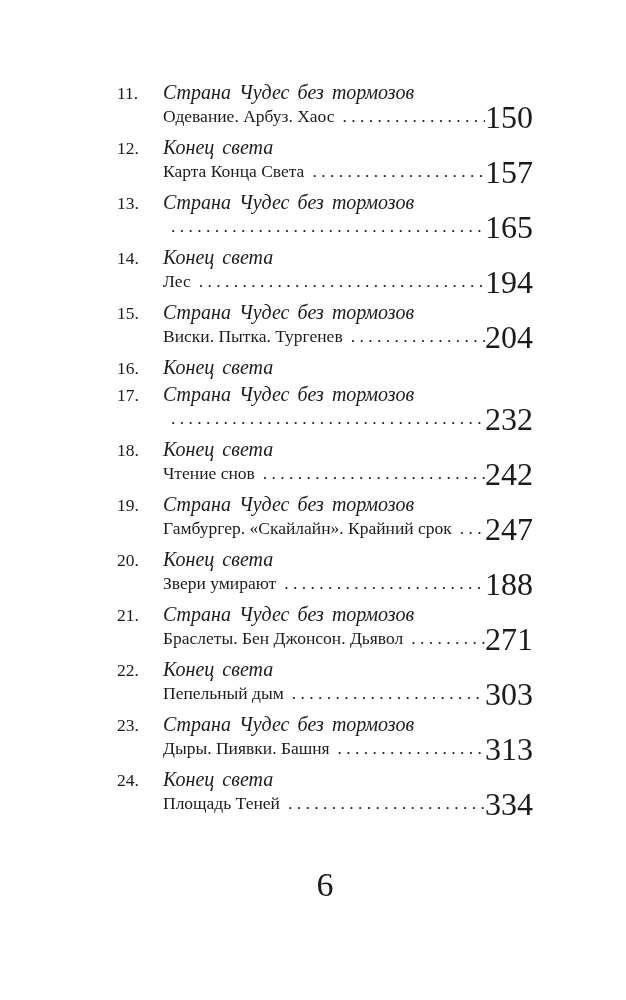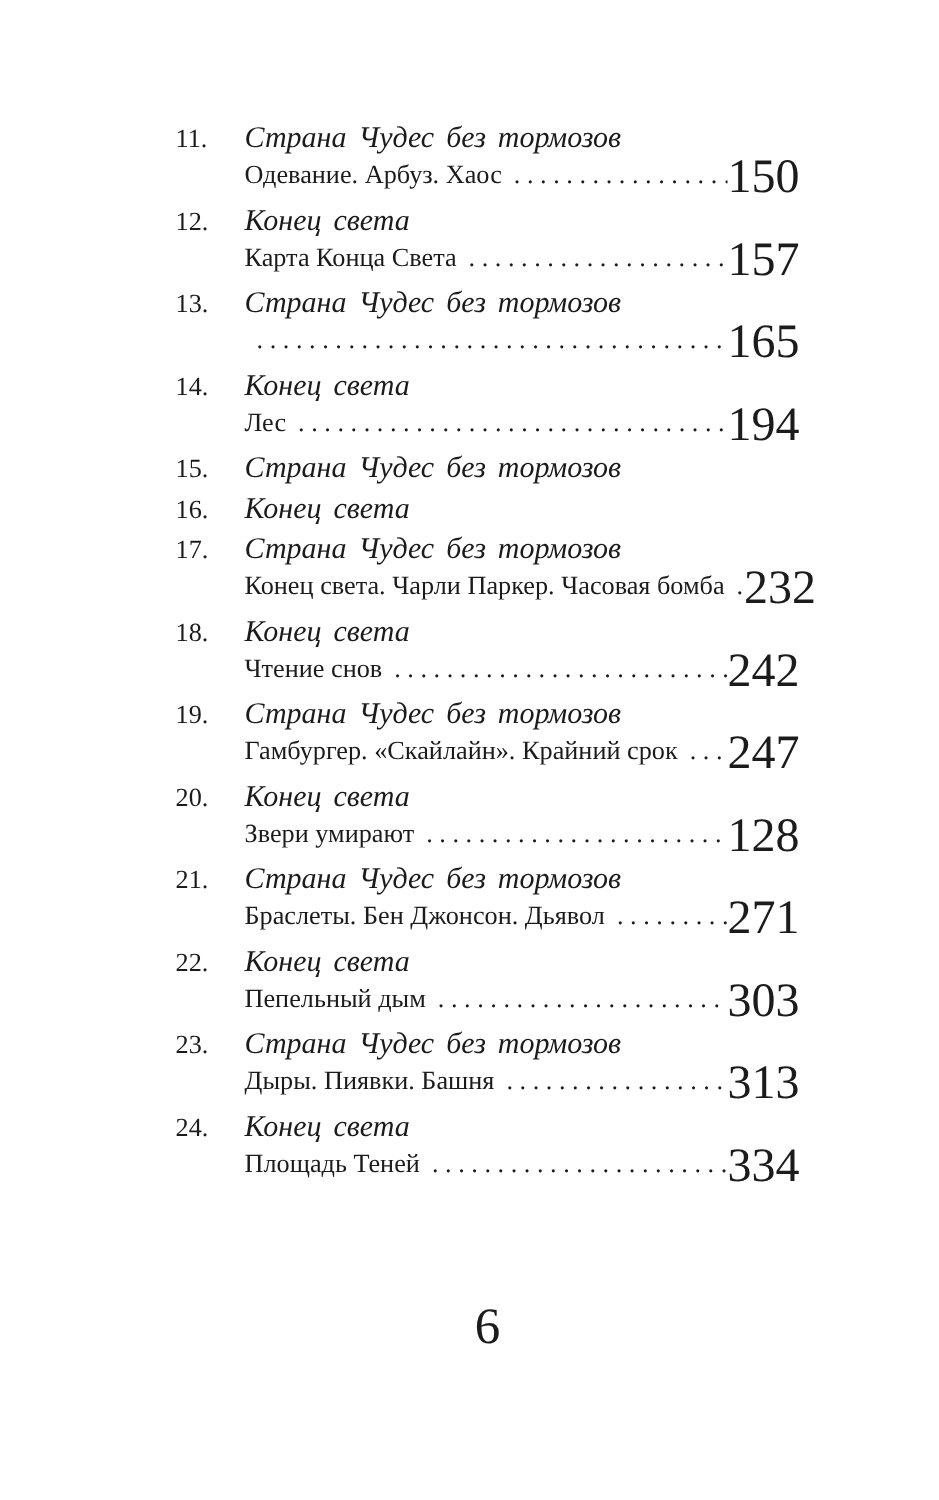--- a/index.html
+++ b/index.html
@@ -131,36 +131,40 @@
       <span class="dots"></span>
       <span class="pg">194</span>
     </div>
   </div>
 
   <div class="entry">
     <div class="line1">
       <span class="num">15.</span>
       <span class="title">Страна Чудес без тормозов</span>
     </div>
+    <div class="line2">
+      <span class="sub">Виски. Пытка. Тургенев</span>
+      <span class="dots"></span>
+      <span class="pg">204</span>
+    </div>
   </div>
 
   <div class="entry">
     <div class="line1">
       <span class="num">16.</span>
       <span class="title">Конец света</span>
     </div>
   </div>
 
   <div class="entry">
     <div class="line1">
       <span class="num">17.</span>
       <span class="title">Страна Чудес без тормозов</span>
     </div>
     <div class="line2">
-      <span class="sub">Конец света. Чарли Паркер. Часовая бомба</span>
       <span class="dots"></span>
       <span class="pg">232</span>
     </div>
   </div>
 
   <div class="entry">
     <div class="line1">
       <span class="num">18.</span>
       <span class="title">Конец света</span>
     </div>
@@ -184,21 +188,21 @@
   </div>
 
   <div class="entry">
     <div class="line1">
       <span class="num">20.</span>
       <span class="title">Конец света</span>
     </div>
     <div class="line2">
       <span class="sub">Звери умирают</span>
       <span class="dots"></span>
-      <span class="pg">128</span>
+      <span class="pg">188</span>
     </div>
   </div>
 
   <div class="entry">
     <div class="line1">
       <span class="num">21.</span>
       <span class="title">Страна Чудес без тормозов</span>
     </div>
     <div class="line2">
       <span class="sub">Браслеты. Бен Джонсон. Дьявол</span>

